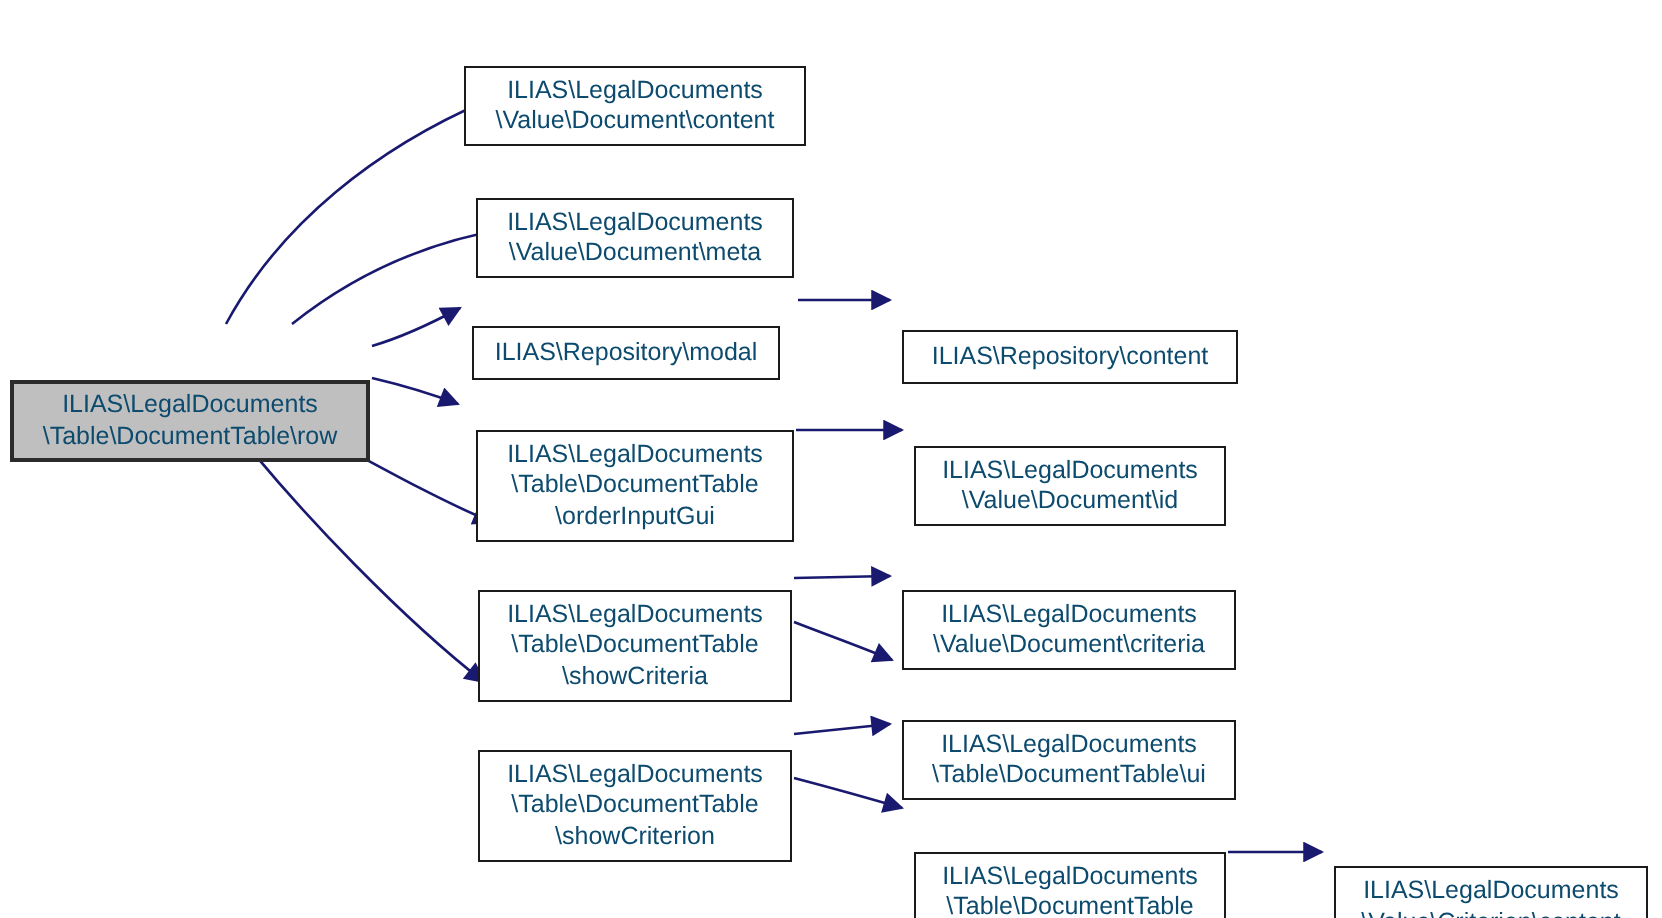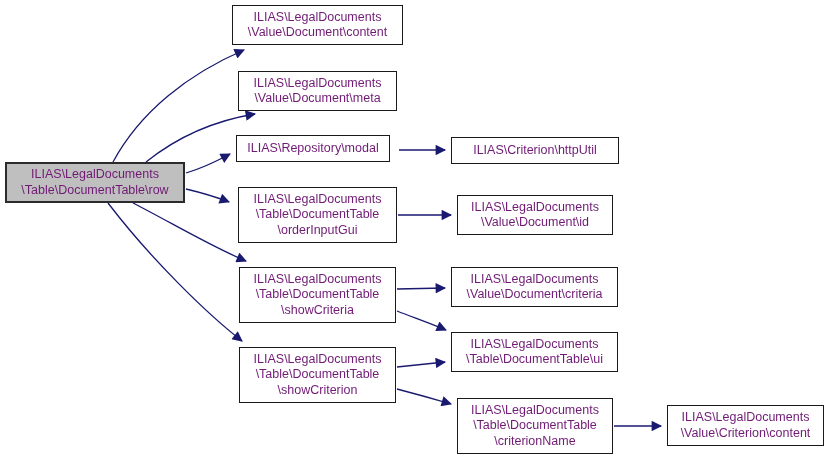--- a/index.html
+++ b/index.html
@@ -16,22 +16,23 @@
     box-sizing:border-box;
     background:#ffffff;
     border:1px solid #1a1a1a;
     display:flex;
     align-items:center;
     justify-content:center;
     text-align:center;
     white-space:pre-line;
     font-size:12.5px;
     line-height:15.5px;
-    color:#701a75;
+    color:#0c4a6e;
     cursor:pointer;
+    margin-top:28px;
   }
   .node.highlighted{
     background:#bfbfbf;
     border:2px solid #2b2b2b;
   }
   .edge{fill:none;stroke-width:1.3px;}
 </style>
 </head>
 <body>
 
@@ -57,21 +58,21 @@
       <path d="M614,426 L661,426" class="edge" stroke="#191970" marker-end="url(#arrow)"></path>
     </svg>
   <div id="node-layer">
       <div class="node highlighted" style="left: 5px; top: 162px; width: 180px; height: 41px;">ILIAS\LegalDocuments
 \Table\DocumentTable\row</div>
       <div class="node" style="left: 232px; top: 5px; width: 171px; height: 40px;">ILIAS\LegalDocuments
 \Value\Document\content</div>
       <div class="node" style="left: 238px; top: 71px; width: 159px; height: 40px;">ILIAS\LegalDocuments
 \Value\Document\meta</div>
       <div class="node" style="left: 236px; top: 135px; width: 154px; height: 27px;">ILIAS\Repository\modal</div>
-      <div class="node" style="left: 451px; top: 137px; width: 168px; height: 27px;">ILIAS\Criterion\httpUtil</div>
+      <div class="node" style="left: 451px; top: 137px; width: 168px; height: 27px;">ILIAS\Repository\content</div>
       <div class="node" style="left: 238px; top: 187px; width: 159px; height: 56px;">ILIAS\LegalDocuments
 \Table\DocumentTable
 \orderInputGui</div>
       <div class="node" style="left: 457px; top: 195px; width: 156px; height: 40px;">ILIAS\LegalDocuments
 \Value\Document\id</div>
       <div class="node" style="left: 239px; top: 267px; width: 157px; height: 56px;">ILIAS\LegalDocuments
 \Table\DocumentTable
 \showCriteria</div>
       <div class="node" style="left: 451px; top: 267px; width: 167px; height: 40px;">ILIAS\LegalDocuments
 \Value\Document\criteria</div>

